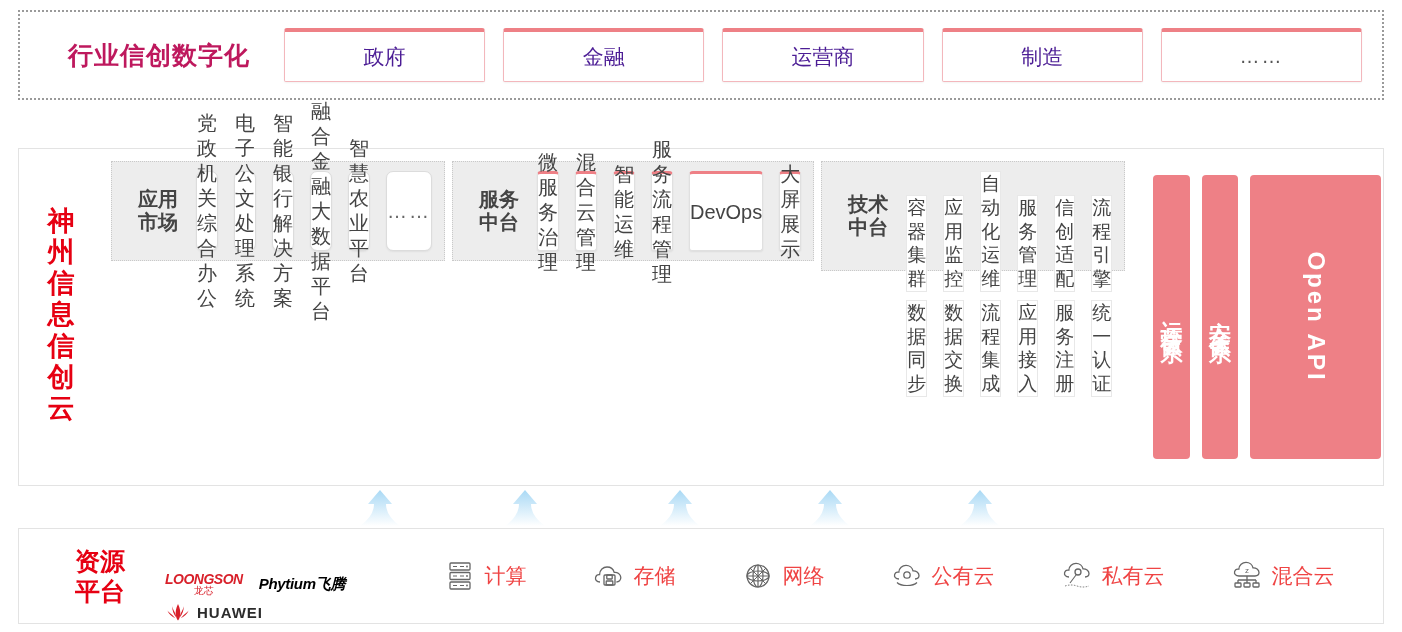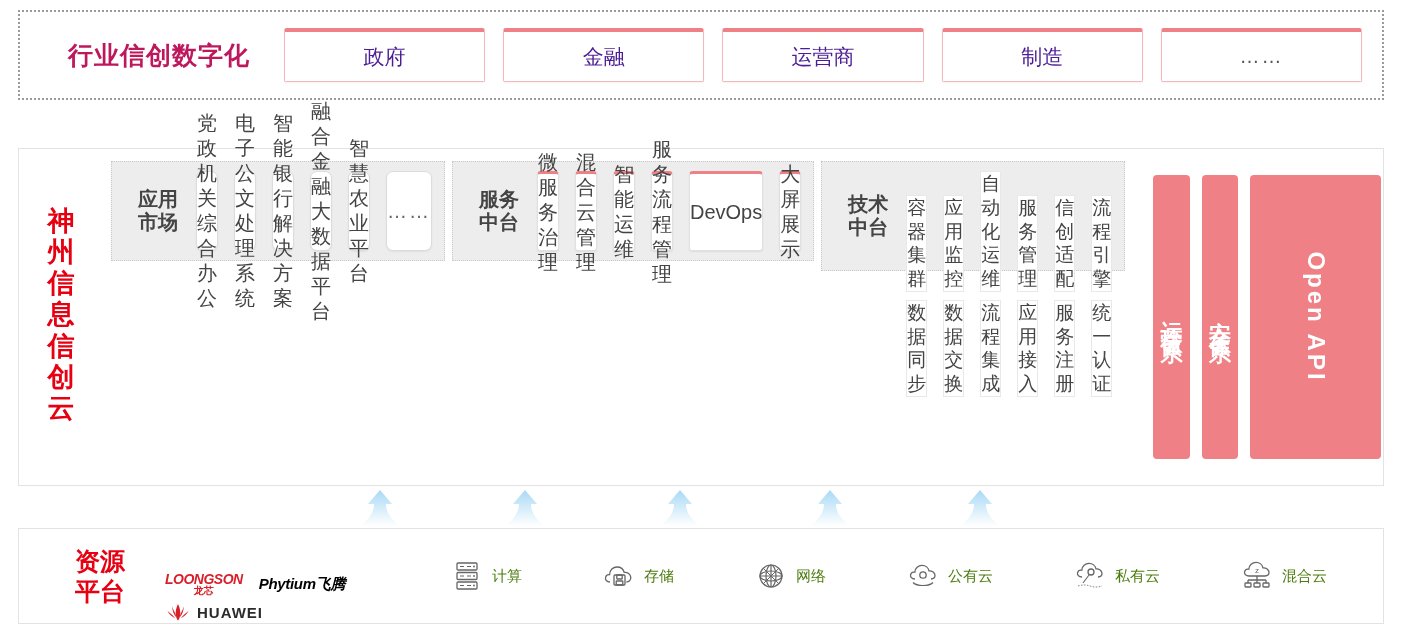--- a/index.html
+++ b/index.html
@@ -238,42 +238,42 @@
     align-items: flex-start;
     gap: 7px;
     margin-top: 41px;
   }
   .vendor-row1 { display: flex; align-items: center; gap: 16px; }
   .loongson { text-align: center; line-height: 1; }
   .loongson .lg-main {
     color: #D8202A; font-size: 14px; font-weight: bold;
     font-style: italic; letter-spacing: -0.5px;
   }
-  .loongson .lg-sub { color: #D8202A; font-size: 10px; font-weight: bold; }
+  .loongson .lg-sub { color: #D8202A; font-size: 10px; font-weight: normal; }
   .phytium {
     color: #000000; font-size: 15px; font-weight: bold;
     font-style: italic; letter-spacing: -0.3px;
   }
   .huawei-row { display: flex; align-items: center; gap: 6px; }
   .huawei-mark { width: 26px; height: 18px; }
   .huawei-text {
     color: #2b2b2b; font-size: 15px; font-weight: bold; letter-spacing: 1px;
   }
 
   .res-items {
     flex: 1;
     display: flex;
     align-items: center;
     justify-content: space-around;
     padding-left: 10px;
   }
   .res-item { display: flex; align-items: center; gap: 8px; }
   .res-item .ico { width: 34px; height: 34px; flex: 0 0 34px; }
   .res-item .ico svg { display: block; width: 34px; height: 34px; }
-  .res-item .lbl { font-size: 15px; color: #4d7c0f; }
+  .res-item .lbl { font-size: 21px; color: #ef4444; }
 </style>
 </head>
 <body>
 
 <div class="page">
 
   <div class="industry-band">
     <div class="industry-title">行业信创数字化</div>
     <div class="industry-boxes">
       <div class="industry-box">政府</div>

